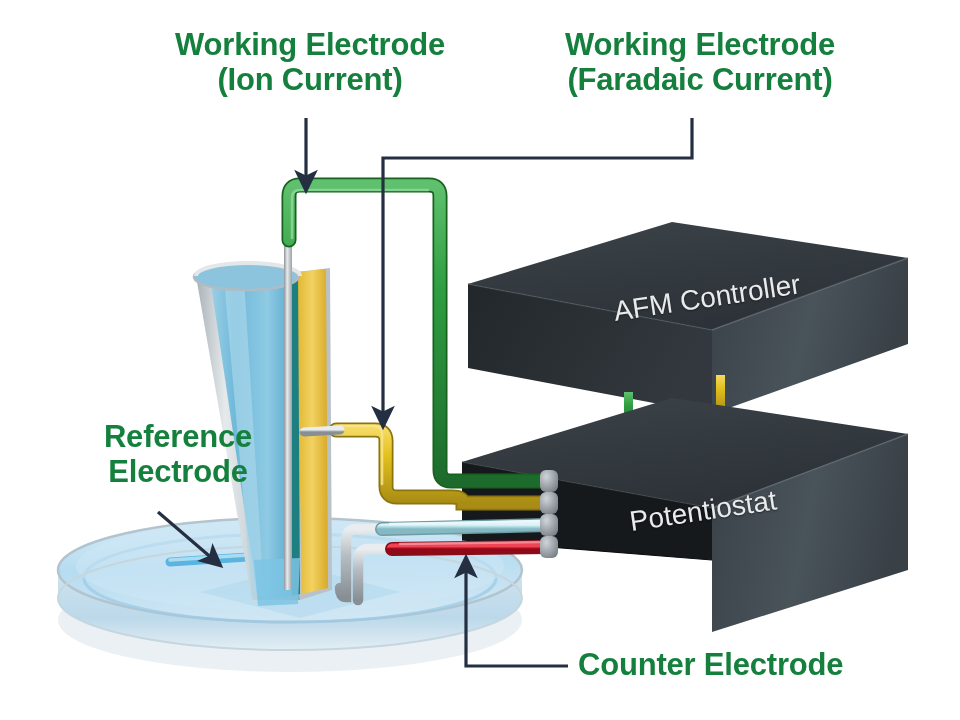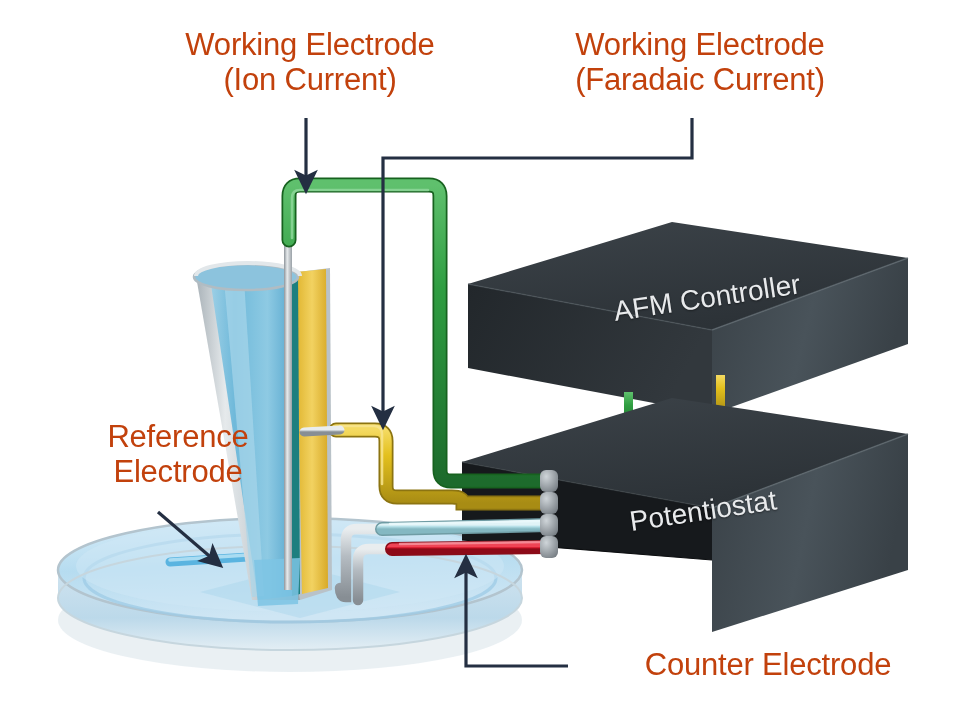--- a/index.html
+++ b/index.html
@@ -1,26 +1,26 @@
 <!DOCTYPE html>
 <html><head>
 <meta charset="utf-8">
 <title>SECM-SICM Setup Diagram</title>
 <style>
   html,body{margin:0;padding:0;background:#ffffff;}
   body{width:960px;height:720px;overflow:hidden;
        font-family:"Liberation Sans","DejaVu Sans",sans-serif;}
   #stage{position:relative;width:960px;height:720px;background:#fff;}
   #scene{position:absolute;left:0;top:0;width:960px;height:720px;}
-  .lbl{position:absolute;color:#c2410c;font-weight:normal;line-height:1.12;
+  .lbl{position:absolute;color:#15803d;font-weight:bold;line-height:1.12;
        white-space:pre-line;letter-spacing:-0.2px;}
   .lbl-we-ion{left:130px;top:28px;width:360px;text-align:center;font-size:31px;}
   .lbl-we-far{left:500px;top:28px;width:400px;text-align:center;font-size:31px;}
   .lbl-ref{left:28px;top:420px;width:300px;text-align:center;font-size:31px;}
-  .lbl-ce{left:578px;top:648px;width:380px;text-align:center;font-size:31px;}
+  .lbl-ce{left:578px;top:648px;width:380px;text-align:left;font-size:31px;}
   .devlbl{position:absolute;color:#e8eaec;font-weight:normal;white-space:nowrap;}
   .dev-afm{left:614px;top:296px;font-size:28px;transform:rotate(-8.5deg);
            transform-origin:left center;text-shadow:0 1px 2px rgba(0,0,0,.45);}
   .dev-pot{left:630px;top:506px;font-size:28px;transform:rotate(-8.5deg);
            transform-origin:left center;text-shadow:0 1px 2px rgba(0,0,0,.45);}
 </style>
 </head>
 <body>
 
 <div id="stage">

